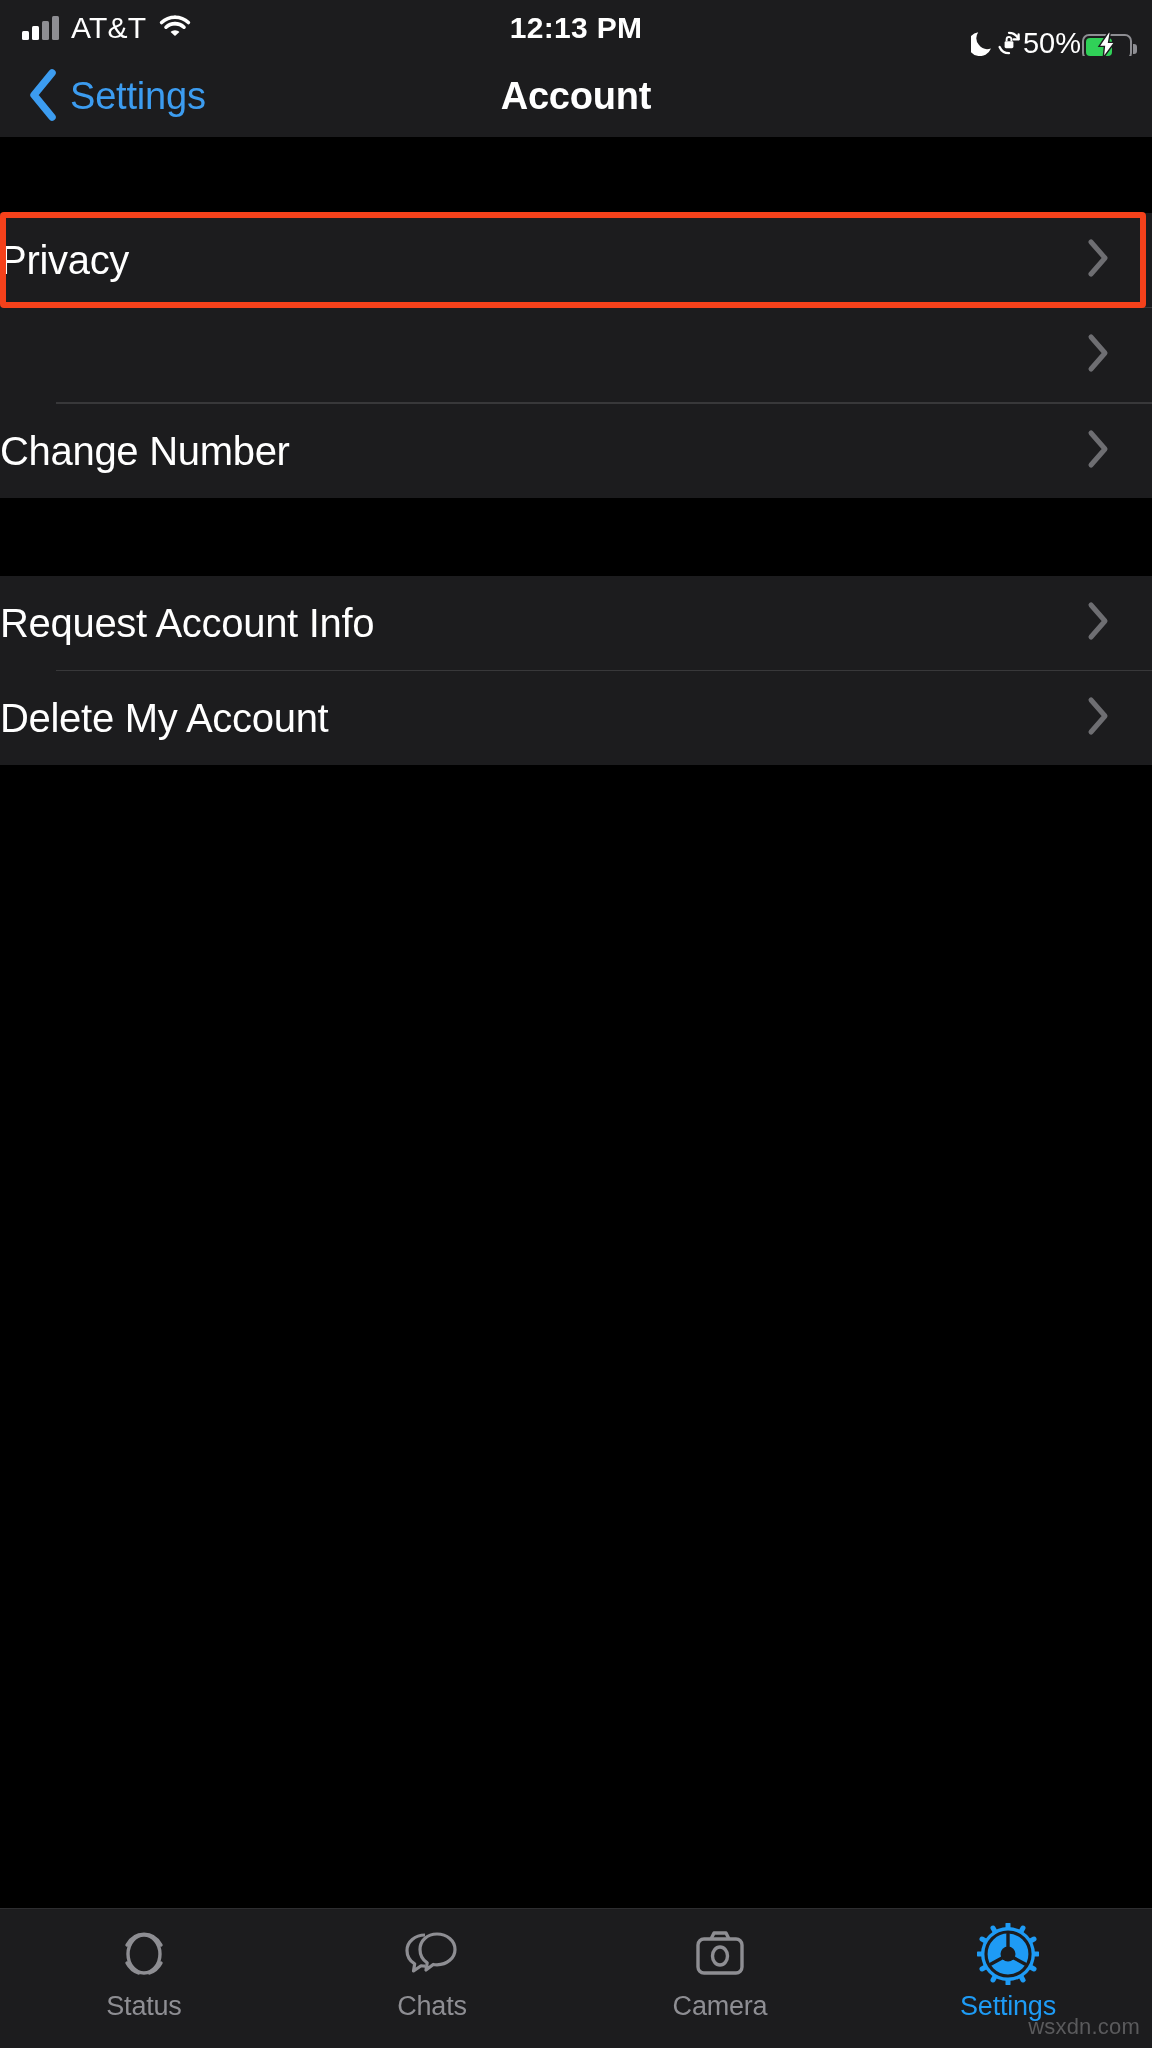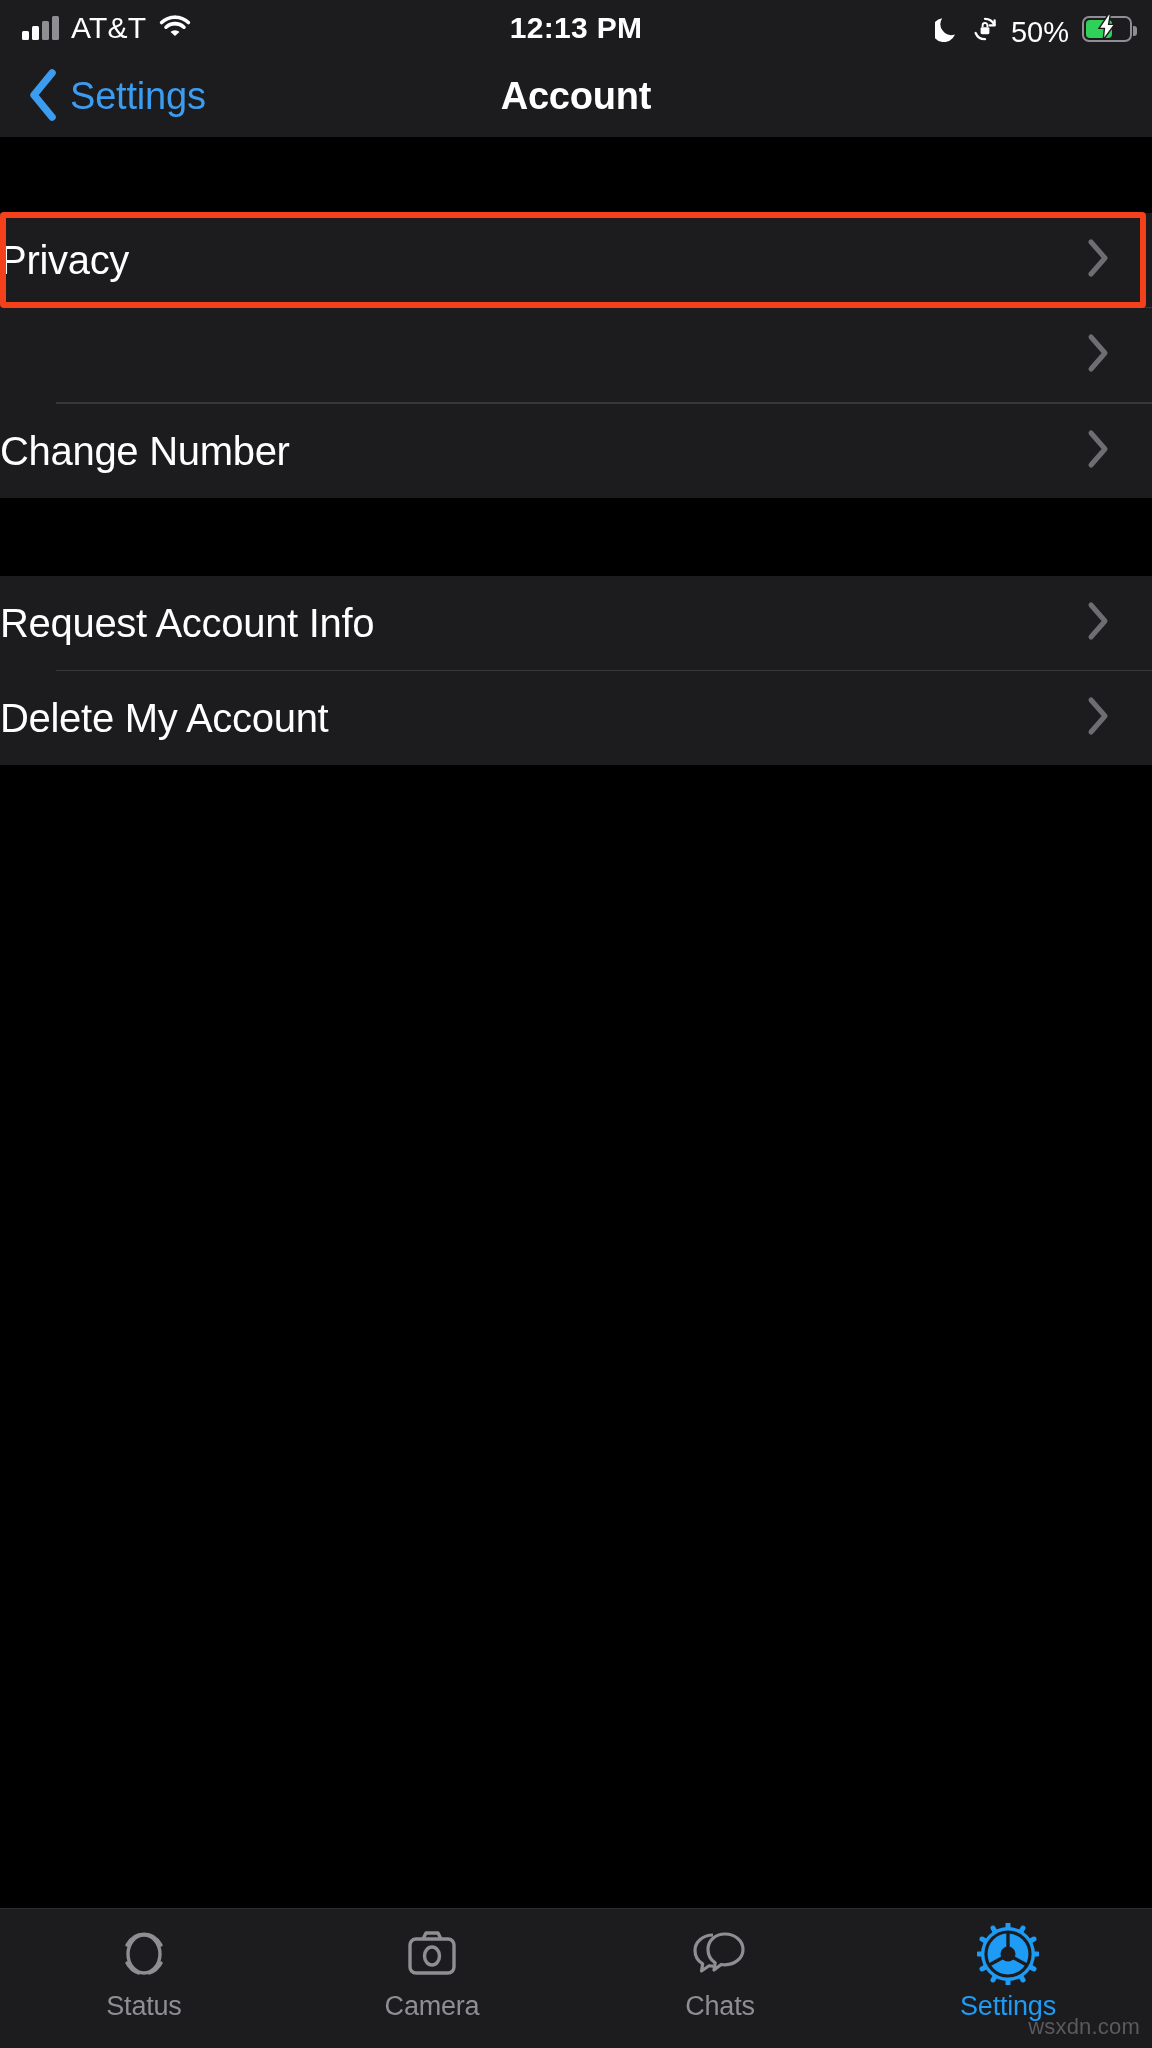--- a/index.html
+++ b/index.html
@@ -12,21 +12,21 @@
   .phone { position:relative; width:1152px; height:2048px; background:#0c4a6e; }
 
   
   .statusbar{
     position:absolute; left:0; top:0; width:1152px; height:56px;
     background:#1c1c1e; color:#fff;
     display:flex; align-items:center;
   }
   .sb-left{ position:absolute; left:22px; top:0; height:56px; display:flex; align-items:center; gap:12px; }
   .sb-center{ position:absolute; left:0; top:0; width:1152px; height:56px; display:flex; align-items:center; justify-content:center; }
-  .sb-right{ position:absolute; right:20px; top:16px; height:56px; display:flex; align-items:flex-start; gap:13px; }
+  .sb-right{ position:absolute; right:20px; top:4px; height:56px; display:flex; align-items:flex-end; gap:1px; }
 
   .bars{ display:flex; align-items:flex-end; gap:3px; height:24px; }
   .bars i{ display:block; width:7px; border-radius:1.5px; background:#8e8e93; }
   .bars i.on{ background:#fff; }
   .bars i:nth-child(1){ height:9px; }
   .bars i:nth-child(2){ height:14px; }
   .bars i:nth-child(3){ height:19px; }
   .bars i:nth-child(4){ height:24px; }
 
   .carrier{ font-size:30px; letter-spacing:.2px; color:#fff; }
@@ -235,37 +235,37 @@
           <path d="M14 40a20 23 0 0 0 11.5 10" fill="none" stroke="#8e8e93" stroke-width="3.4" stroke-linecap="round"></path>
           <path d="M48 40a20 23 0 0 1-11.5 10" fill="none" stroke="#8e8e93" stroke-width="3.4" stroke-linecap="round"></path>
         </svg>
       </span>
       <span class="tlabel">Status</span>
     </div>
 
 
     <div class="tab">
       <span class="ticon">
+        <svg width="62" height="58" viewBox="0 0 62 58">
+          <path d="M36 9c10 0 18 6.8 18 15.4 0 8.5-8 15.4-18 15.4-1.3 0-2.6-.1-3.8-.35L25 45l1.2-7.2C22 35 19 30.1 19 24.4 19 15.8 26 9 36 9z" fill="none" stroke="#8e8e93" stroke-width="3.2" stroke-linejoin="round"></path>
+          <path d="M24 10c-10 0-18 6.8-18 15.4 0 5.7 3.1 10.7 7.7 13.4L12.5 46l7.6-5.2c1.2.25 2.5.35 3.9.35" fill="none" stroke="#8e8e93" stroke-width="3.2" stroke-linejoin="round"></path>
+        </svg>
+      </span>
+      <span class="tlabel">Chats</span>
+    </div>
+
+    <div class="tab">
+      <span class="ticon">
         <svg width="58" height="58" viewBox="0 0 58 58">
           <rect x="7" y="14" width="44" height="34" rx="6" fill="none" stroke="#8e8e93" stroke-width="3.4"></rect>
           <path d="M20 14l3-6h12l3 6" fill="none" stroke="#8e8e93" stroke-width="3.4" stroke-linejoin="round"></path>
           <ellipse cx="29" cy="31" rx="7.5" ry="9" fill="none" stroke="#8e8e93" stroke-width="3.4"></ellipse>
         </svg>
       </span>
       <span class="tlabel">Camera</span>
-    </div>
-
-    <div class="tab">
-      <span class="ticon">
-        <svg width="62" height="58" viewBox="0 0 62 58">
-          <path d="M36 9c10 0 18 6.8 18 15.4 0 8.5-8 15.4-18 15.4-1.3 0-2.6-.1-3.8-.35L25 45l1.2-7.2C22 35 19 30.1 19 24.4 19 15.8 26 9 36 9z" fill="none" stroke="#8e8e93" stroke-width="3.2" stroke-linejoin="round"></path>
-          <path d="M24 10c-10 0-18 6.8-18 15.4 0 5.7 3.1 10.7 7.7 13.4L12.5 46l7.6-5.2c1.2.25 2.5.35 3.9.35" fill="none" stroke="#8e8e93" stroke-width="3.2" stroke-linejoin="round"></path>
-        </svg>
-      </span>
-      <span class="tlabel">Chats</span>
     </div>
 
     <div class="tab active">
       <span class="ticon">
         <svg width="62" height="62" viewBox="0 0 62 62">
           <g fill="#1e9bf5">
             <circle cx="31" cy="31" r="27"></circle>
           </g>
           <g stroke="#1e9bf5" stroke-width="5" stroke-linecap="round">
             <line x1="31" y1="1" x2="31" y2="9"></line>

